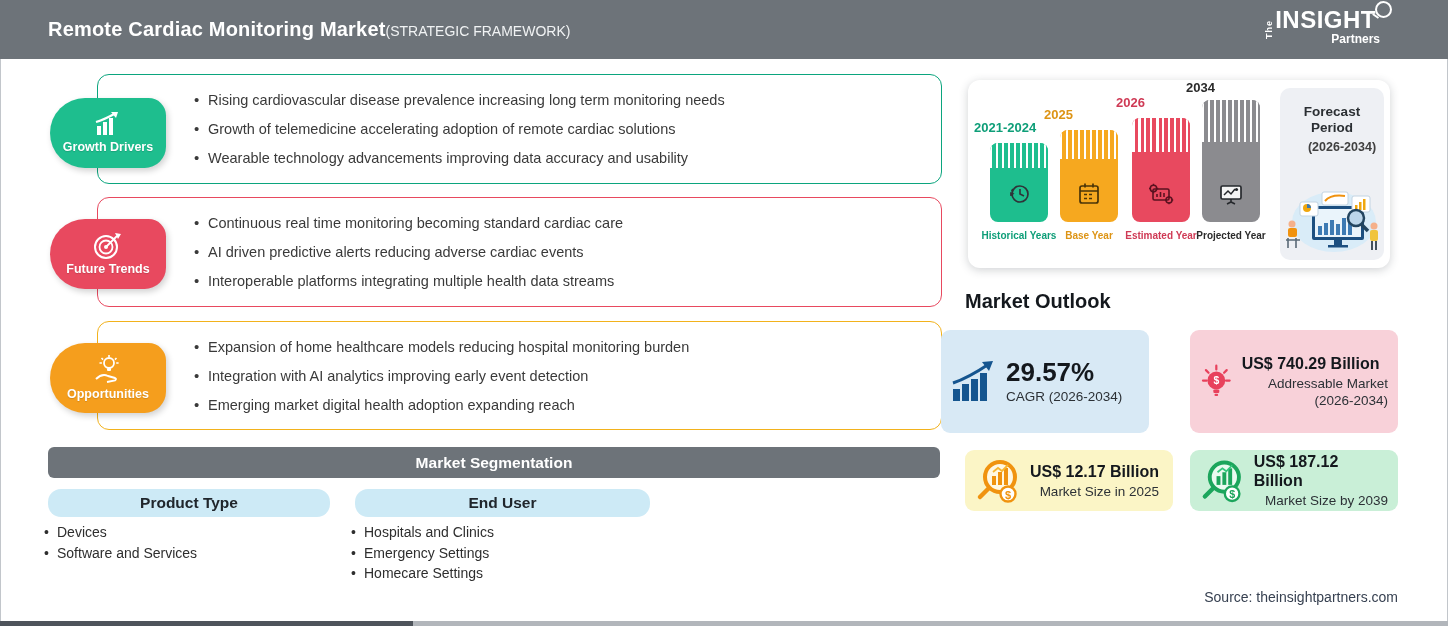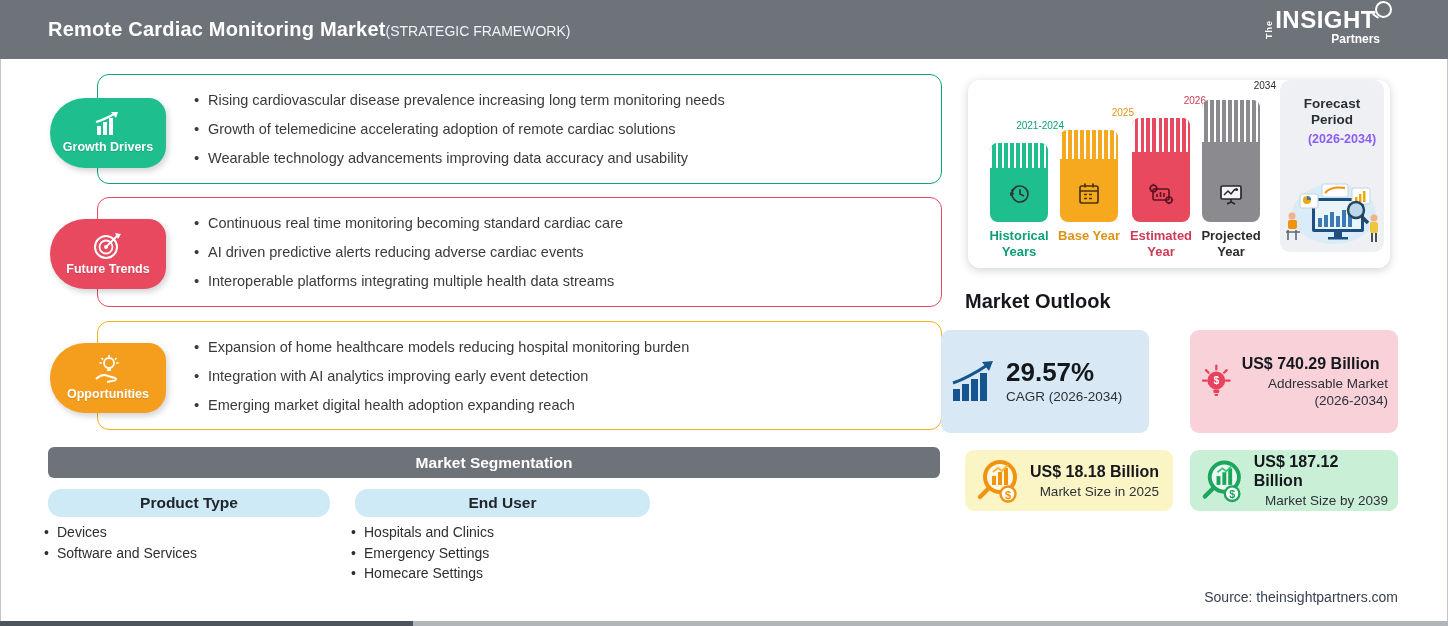--- a/index.html
+++ b/index.html
@@ -55,34 +55,34 @@
   .tbar .cap{position:absolute;left:0;top:0;width:100%;}
   .tbar .ticon{position:absolute;left:50%;transform:translateX(-50%);bottom:16px;}
   .tbar-1{left:22px;top:63px;height:79px;background:#1ebe8e;}
   .tbar-1 .cap{height:25px;background:repeating-linear-gradient(90deg,#fff 0 2.5px,#1ebe8e 2.5px 6px);}
   .tbar-2{left:92px;top:50px;height:92px;background:#f6a81f;}
   .tbar-2 .cap{height:29px;background:repeating-linear-gradient(90deg,#fff 0 2.5px,#f6a81f 2.5px 6px);}
   .tbar-3{left:164px;top:38px;height:104px;background:#e8495f;}
   .tbar-3 .cap{height:34px;background:repeating-linear-gradient(90deg,#fff 0 2.5px,#e8495f 2.5px 6px);}
   .tbar-4{left:234px;top:20px;height:122px;background:#8b8b8f;}
   .tbar-4 .cap{height:42px;background:repeating-linear-gradient(90deg,#fff 0 2.5px,#8b8b8f 2.5px 6px);}
-  .tyear{position:absolute;width:90px;text-align:right;font-size:10px;font-weight:400;}
+  .tyear{position:absolute;width:90px;text-align:left;font-size:13px;font-weight:700;}
   .tyear-1{left:6px;top:40px;color:#0e9e78;}
   .tyear-2{left:76px;top:27px;color:#dd9415;}
   .tyear-3{left:148px;top:15px;color:#cf3a55;}
   .tyear-4{left:218px;top:0px;color:#2b2b2b;}
-  .tlabel{position:absolute;top:148px;width:86px;text-align:center;font-size:13px;font-weight:700;line-height:15.5px;}
+  .tlabel{position:absolute;top:148px;width:86px;text-align:center;font-size:10px;font-weight:700;line-height:15.5px;}
   .tlabel-1{left:8px;color:#0e9e78;}
   .tlabel-2{left:78px;color:#dd9415;}
   .tlabel-3{left:150px;color:#cf3a55;}
   .tlabel-4{left:220px;color:#2b2b2b;}
-  .forecast-panel{position:absolute;left:312px;top:0;width:104px;height:172px;background:#eef0f4;
+  .forecast-panel{position:absolute;left:312px;top:8px;width:104px;height:172px;background:#eef0f4;
                   border-radius:10px;display:flex;flex-direction:column;align-items:center;padding-top:16px;box-sizing:border-box;}
   .forecast-title{font-size:13.5px;font-weight:700;color:#2b2f33;text-align:center;line-height:16px;}
-  .forecast-range{font-size:12.5px;font-weight:700;color:#8b5cf6;margin-top:4px;margin-left:20px;}
+  .forecast-range{font-size:12.5px;font-weight:700;color:#404040;margin-top:4px;margin-left:20px;}
   .forecast-illu{position:absolute;bottom:6px;left:2px;}
   
   .outlook-title{position:absolute;left:965px;top:290px;font-size:20px;font-weight:700;color:#14181d;}
   .mcard{position:absolute;border-radius:9px;display:flex;align-items:center;box-sizing:border-box;padding:8px 10px;gap:9px;}
   .mcard-1{left:941px;top:330px;width:208px;height:103px;background:#d8e9f5;}
   .mcard-2{left:1190px;top:330px;width:208px;height:103px;background:#f8d1d9;}
   .mcard-3{left:965px;top:450px;width:208px;height:61px;background:#fbf5c6;}
   .mcard-4{left:1190px;top:450px;width:208px;height:61px;background:#c9efd7;}
   .mcard .mtext{display:flex;flex-direction:column;justify-content:center;}
   .mval-big{font-size:26px;font-weight:800;color:#14181d;line-height:28px;}
@@ -311,21 +311,21 @@
       <circle cx="25" cy="19" r="15" stroke="#f0930f" stroke-width="4" fill="#fff8e3"></circle>
       <rect x="17" y="18" width="4" height="9" fill="#f0930f"></rect>
       <rect x="23" y="14" width="4" height="13" fill="#f0930f"></rect>
       <rect x="29" y="10" width="4" height="17" fill="#f0930f"></rect>
       <path d="M18 14 l5-4 4 3 6-6" stroke="#f7b733" stroke-width="1.8" fill="none"></path>
       <path d="M13 31 L5 39" stroke="#f0930f" stroke-width="4.5" stroke-linecap="round"></path>
       <circle cx="33" cy="36" r="7.5" fill="#fff" stroke="#f0930f" stroke-width="2.4"></circle>
       <text x="33" y="40.5" text-anchor="middle" font-size="11" font-weight="bold" fill="#f0930f" font-family="Liberation Sans,sans-serif">$</text>
     </svg>
     <div class="mtext">
-      <div class="mval">US$ 18.18 Billion</div>
+      <div class="mval">US$ 12.17 Billion</div>
       <div class="mlabel">Market Size in 2025</div>
     </div>
   </div>
 
   <div class="mcard mcard-4">
     <svg width="46" height="46" viewBox="0 0 46 46">
       <circle cx="25" cy="19" r="15" stroke="#1ca55c" stroke-width="4" fill="#eafaf0"></circle>
       <rect x="17" y="18" width="4" height="9" fill="#1ca55c"></rect>
       <rect x="23" y="14" width="4" height="13" fill="#1ca55c"></rect>
       <rect x="29" y="10" width="4" height="17" fill="#1ca55c"></rect>

